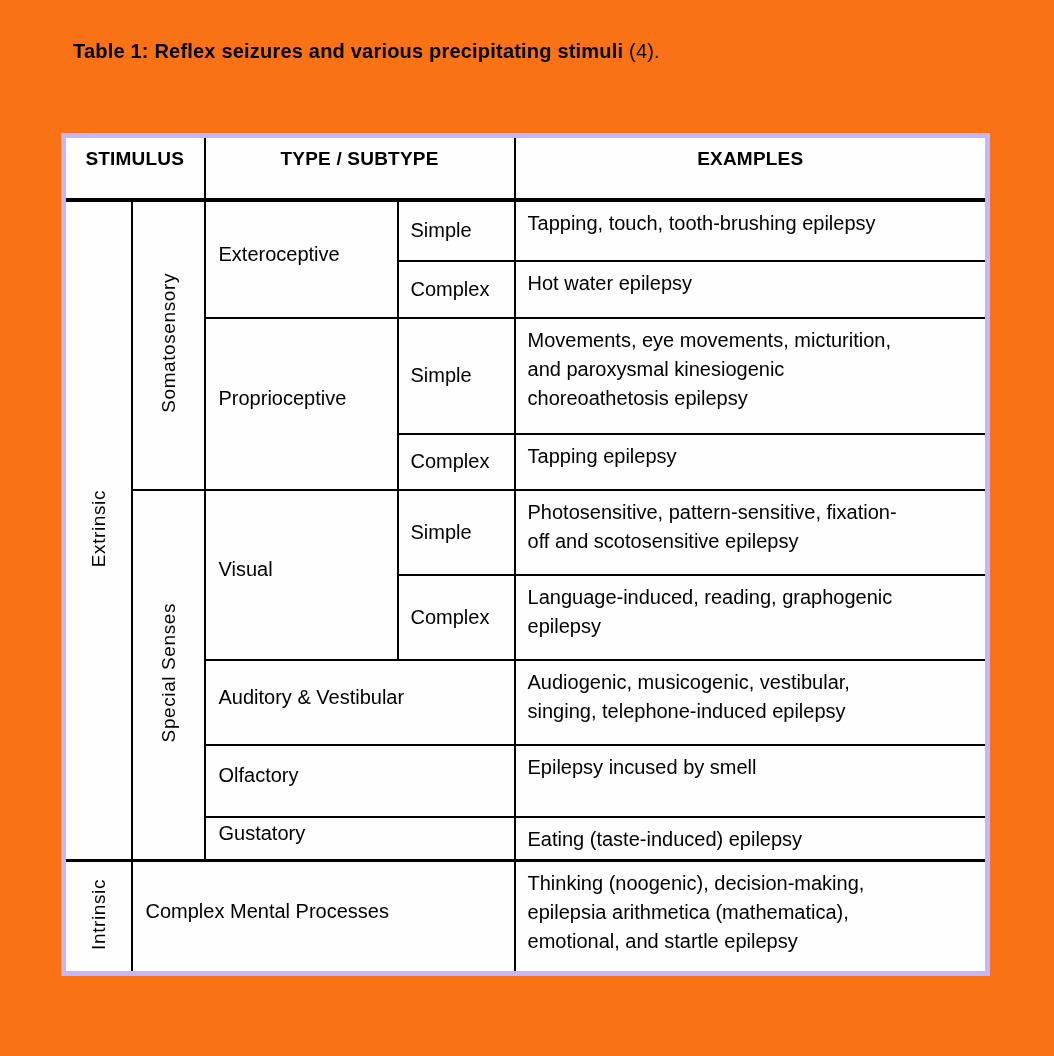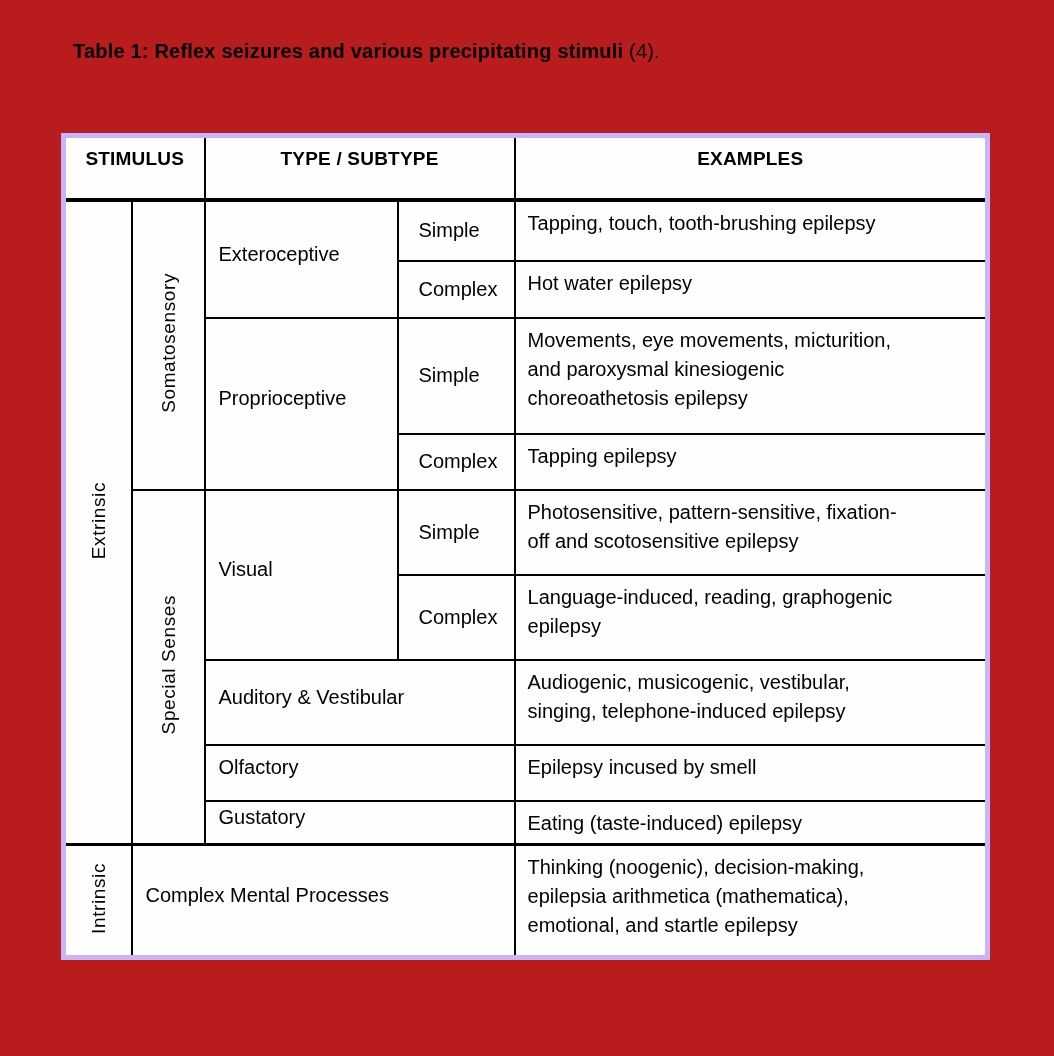--- a/index.html
+++ b/index.html
@@ -1,21 +1,21 @@
 <!DOCTYPE html>
 <html><head>
 <meta charset="utf-8">
 <style>
   * { margin: 0; padding: 0; box-sizing: border-box; }
   html, body { background: #ffffff; }
   .page {
     position: relative;
     width: 1054px;
     height: 1056px;
-    background: #b91c1c;
+    background: #f97316;
     font-family: "Liberation Sans", sans-serif;
     color: #000000;
     overflow: hidden;
   }
   .caption {
     position: absolute;
     left: 73px;
     top: 40px;
     font-size: 20px;
     letter-spacing: 0.2px;
@@ -53,21 +53,21 @@
     line-height: 1;
     white-space: nowrap;
   }
   td.type {
     vertical-align: middle;
     padding: 2px 6px 12px 13px;
     font-size: 20px;
   }
   td.subtype {
     vertical-align: middle;
-    padding: 2px 4px 2px 20px;
+    padding: 2px 4px 2px 12px;
     font-size: 20px;
   }
   td.example {
     vertical-align: top;
     padding: 7px 14px 4px 12px;
     font-size: 20px;
     line-height: 29px;
     white-space: pre-line;
   }
 </style>
@@ -139,21 +139,21 @@
       <td class="example">Language-induced, reading, graphogenic
 epilepsy</td>
     </tr>
 
     <tr style="height:85px">
       <td class="type" colspan="2">Auditory &amp; Vestibular</td>
       <td class="example">Audiogenic, musicogenic, vestibular,
 singing, telephone-induced epilepsy</td>
     </tr>
 
-    <tr style="height:56px">
+    <tr style="height:72px">
       <td class="type" colspan="2">Olfactory</td>
       <td class="example">Epilepsy incused by smell</td>
     </tr>
 
     <tr style="height:44px">
       <td class="type" colspan="2">Gustatory</td>
       <td class="example">Eating (taste-induced) epilepsy</td>
     </tr>
 
     <tr class="intrinsic-row" style="height:113px">

